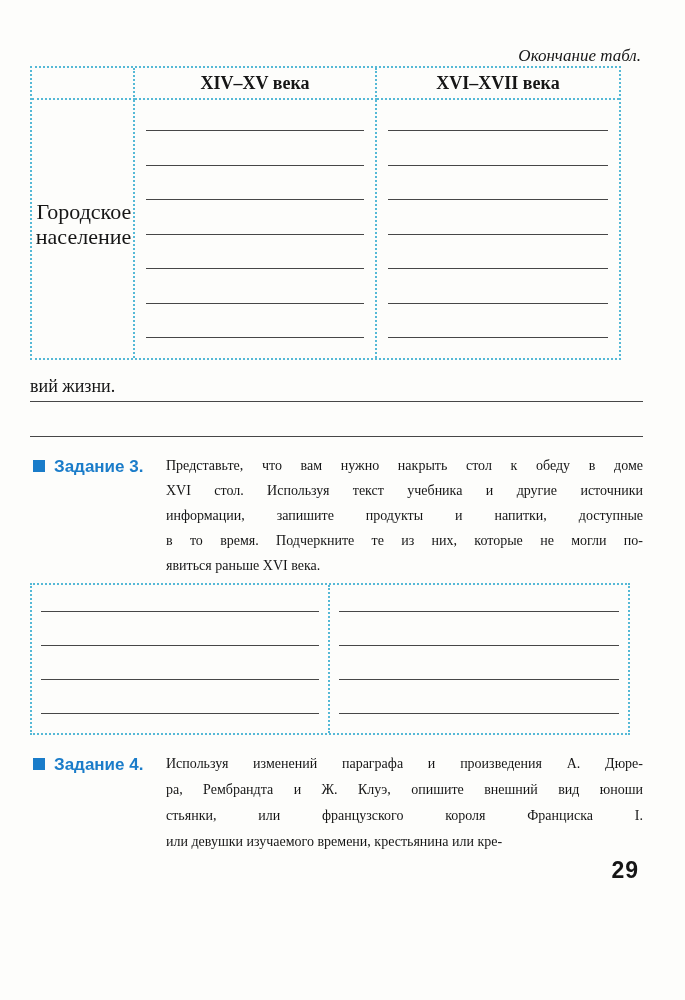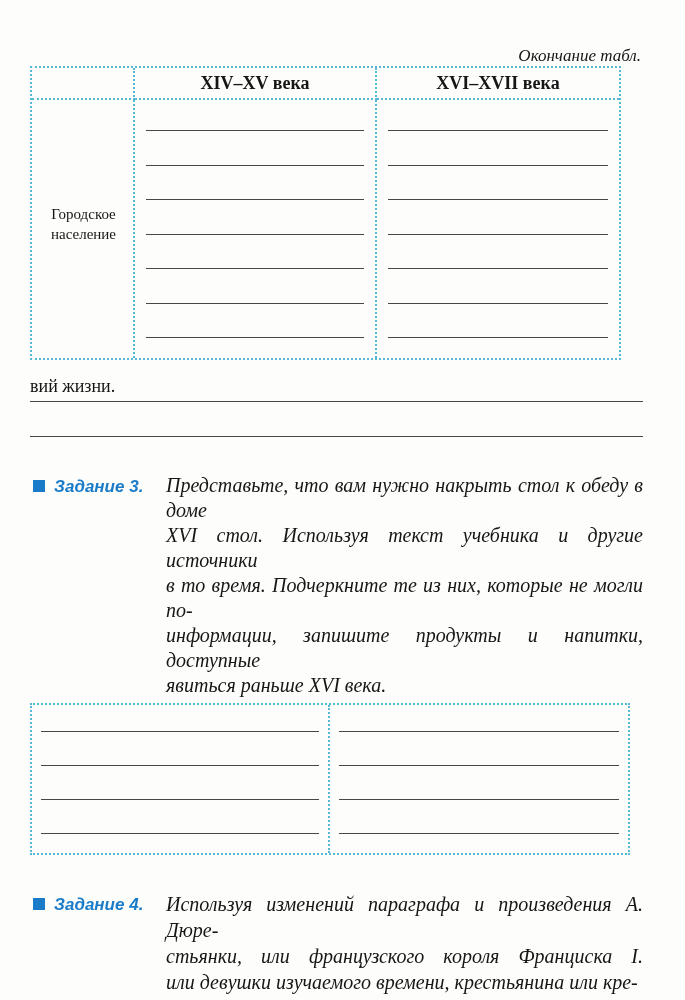--- a/index.html
+++ b/index.html
@@ -40,22 +40,22 @@
   }
   .t1-h{
     border-bottom:2px dotted var(--border-cyan);
     display:flex;align-items:center;justify-content:center;
     font-weight:bold;font-size:18px;
   }
   .t1-h.empty{justify-content:flex-start;}
   .col-div{border-right:2px dotted var(--border-cyan);}
   .t1-label{
     display:flex;align-items:center;justify-content:center;
-    text-align:center;
-    font-size:15px;line-height:20px;
+    text-align:right;
+    font-size:22px;line-height:25px;
     padding:4px 4px 14px 6px;
   }
   .cell-lines{
     display:flex;flex-direction:column;align-items:center;
     padding-top:0;
   }
   .cell-lines .wline{
     width:91%;
     height:34.5px;
     border-bottom:1.5px solid var(--rule-gray);
@@ -67,41 +67,40 @@
   .para .tline{text-align:justify;text-align-last:justify;}
   .para .tline:last-child{text-align-last:left;}
   .answer-lines .wline{
     height:35px;
     border-bottom:1.5px solid var(--rule-gray);
   }
   .answer-lines .wline:first-child{height:2px;}
   
   .task{
     display:flex;
-    margin-top:38px;
-    font-style:italic;
+    margin-top:18px;
   }
   .task-bullet{
     width:12px;height:12px;
     background:var(--accent-blue);
     margin:5px 9px 0 3px;
     flex:0 0 auto;
   }
   .task-label{
     flex:0 0 112px;
     font-family:"Liberation Sans","DejaVu Sans",sans-serif;
     font-weight:bold;
     font-size:17px;
     line-height:23px;
     color:var(--accent-blue);
     white-space:nowrap;
   }
   .task-text{
     flex:1;
-    font-size:20px;
+    font-size:14px;
   }
   .task3-text{line-height:25px;margin-top:-2px;}
   .task4-text{line-height:26px;margin-top:-2px;}
   
   .table2{
     width:600px;
     margin-top:5px;
     height:152px;
     border:2px dotted var(--border-cyan);
     display:grid;
@@ -165,22 +164,22 @@
       <div class="wline"></div>
     </div>
 
   <div class="task">
     <div class="task-bullet"></div>
     <div class="task-label">Задание 3.</div>
     <div class="para task-text task3-text">
 
     <div class="tline">Представьте, что вам нужно накрыть стол к обеду в доме</div>
         <div class="tline">XVI стол. Используя текст учебника и другие источники</div>
+        <div class="tline">информации, запишите продукты и напитки, доступные</div>
         <div class="tline">в то время. Подчеркните те из них, которые не могли по-</div>
-        <div class="tline">информации, запишите продукты и напитки, доступные</div>
         <div class="tline">явиться раньше XVI века.</div>
       </div>
   </div>
 
   <div class="table2">
     <div class="cell-lines col-div">
 
     <div class="wline"></div>
         <div class="wline"></div>
         <div class="wline"></div>
@@ -194,20 +193,21 @@
         <div class="wline"></div>
       </div>
   </div>
 
   <div class="task">
     <div class="task-bullet"></div>
     <div class="task-label">Задание 4.</div>
     <div class="para task-text task4-text">
 
     <div class="tline">Используя изменений параграфа и произведения А. Дюре-</div>
+        <div class="tline">ра, Рембрандта и Ж. Клуэ, опишите внешний вид юноши</div>
         <div class="tline">стьянки, или французского короля Франциска I.</div>
         <div class="tline">или девушки изучаемого времени, крестьянина или кре-</div>
       </div>
   </div>
 
   <div class="page-num">29</div>
 
 </div>
 
 </body></html>

